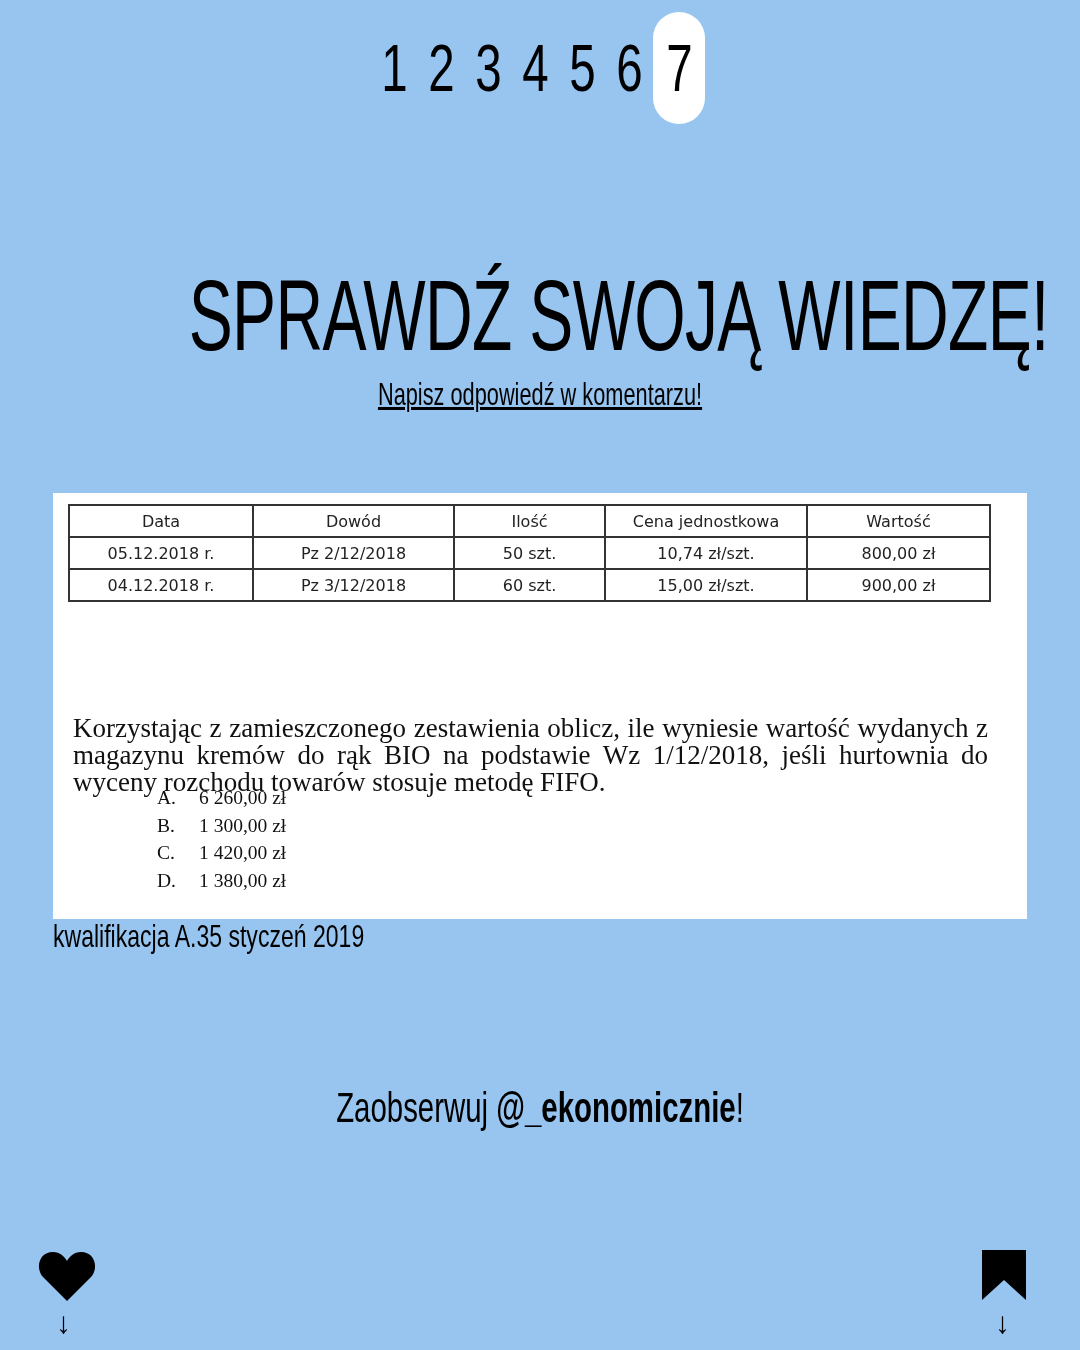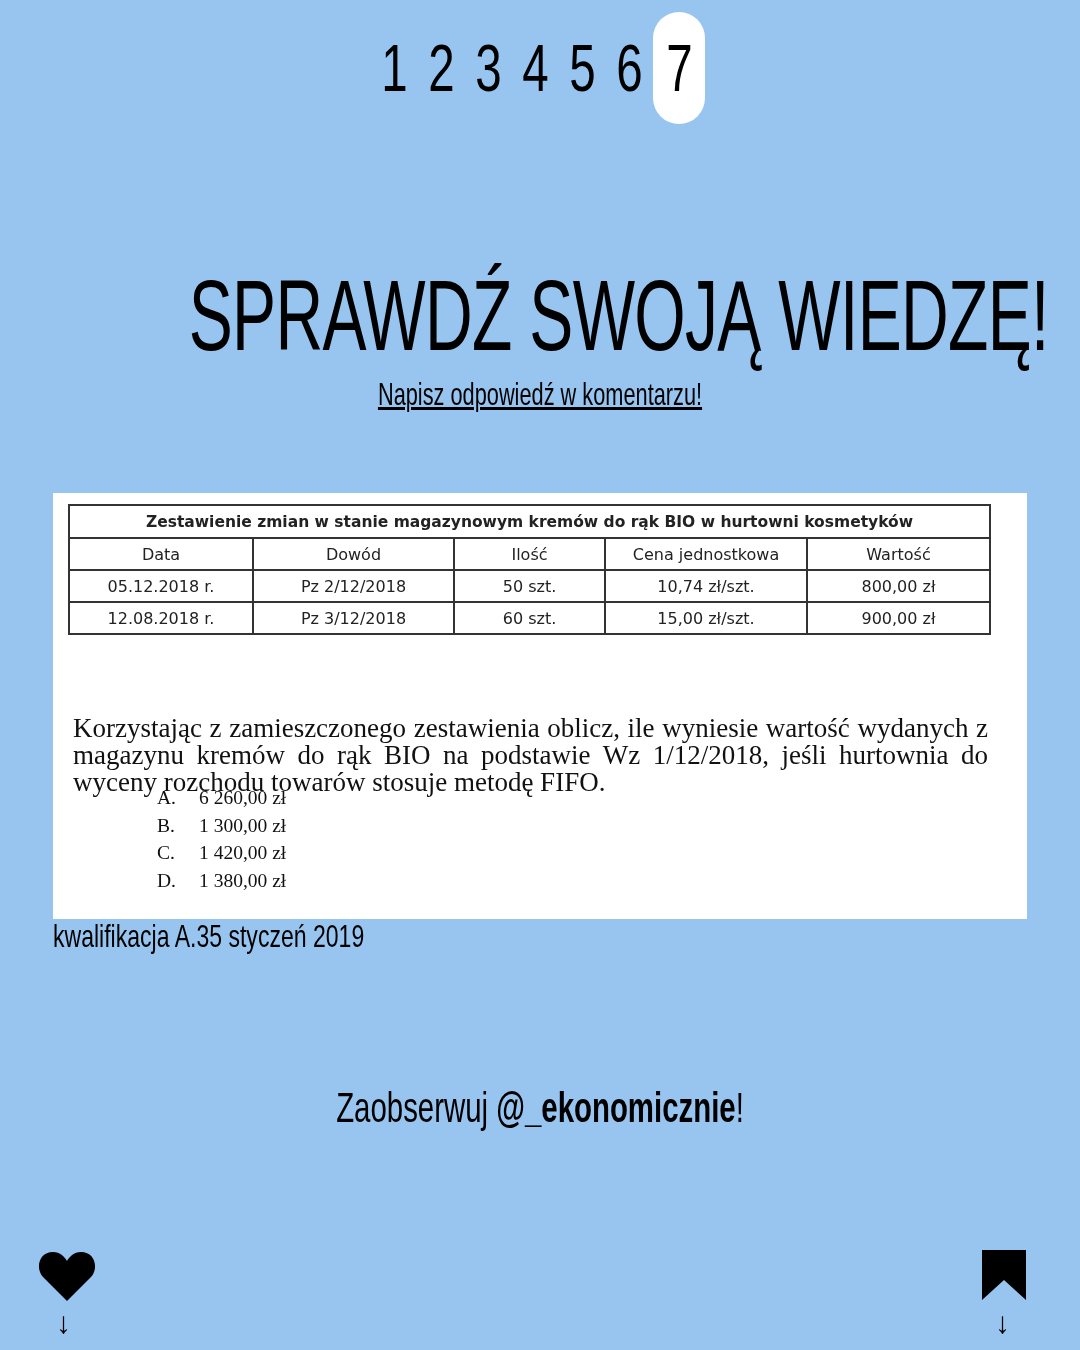--- a/index.html
+++ b/index.html
@@ -121,39 +121,36 @@
       </div>
   </div>
 </div>
 
 <div class="title">SPRAWDŹ SWOJĄ WIEDZĘ!</div>
 <div class="subtitle">Napisz odpowiedź w komentarzu!</div>
 
 <div class="card">
   <table class="stock">
     <tbody>
-        <tr>
-      <th class="caption-cell" colspan="5">Zestawienie zmian w stanie magazynowym kremów do rąk BIO w hurtowni kosmetyków</th>
-    </tr>
     <tr>
       <td style="width:182px">Data</td>
       <td style="width:199px">Dowód</td>
       <td style="width:149px">Ilość</td>
       <td style="width:200px">Cena jednostkowa</td>
       <td>Wartość</td>
     </tr>
     <tr>
       <td>05.12.2018 r.</td>
       <td>Pz 2/12/2018</td>
       <td>50 szt.</td>
       <td>10,74 zł/szt.</td>
       <td>800,00 zł</td>
     </tr>
     <tr>
-      <td>12.08.2018 r.</td>
+      <td>04.12.2018 r.</td>
       <td>Pz 3/12/2018</td>
       <td>60 szt.</td>
       <td>15,00 zł/szt.</td>
       <td>900,00 zł</td>
     </tr>
   </tbody>
     </table>
 
   <div class="question">Korzystając z zamieszczonego zestawienia oblicz, ile wyniesie wartość wydanych z magazynu kremów do rąk BIO na podstawie Wz 1/12/2018, jeśli hurtownia do wyceny rozchodu towarów stosuje metodę FIFO.</div>
 

